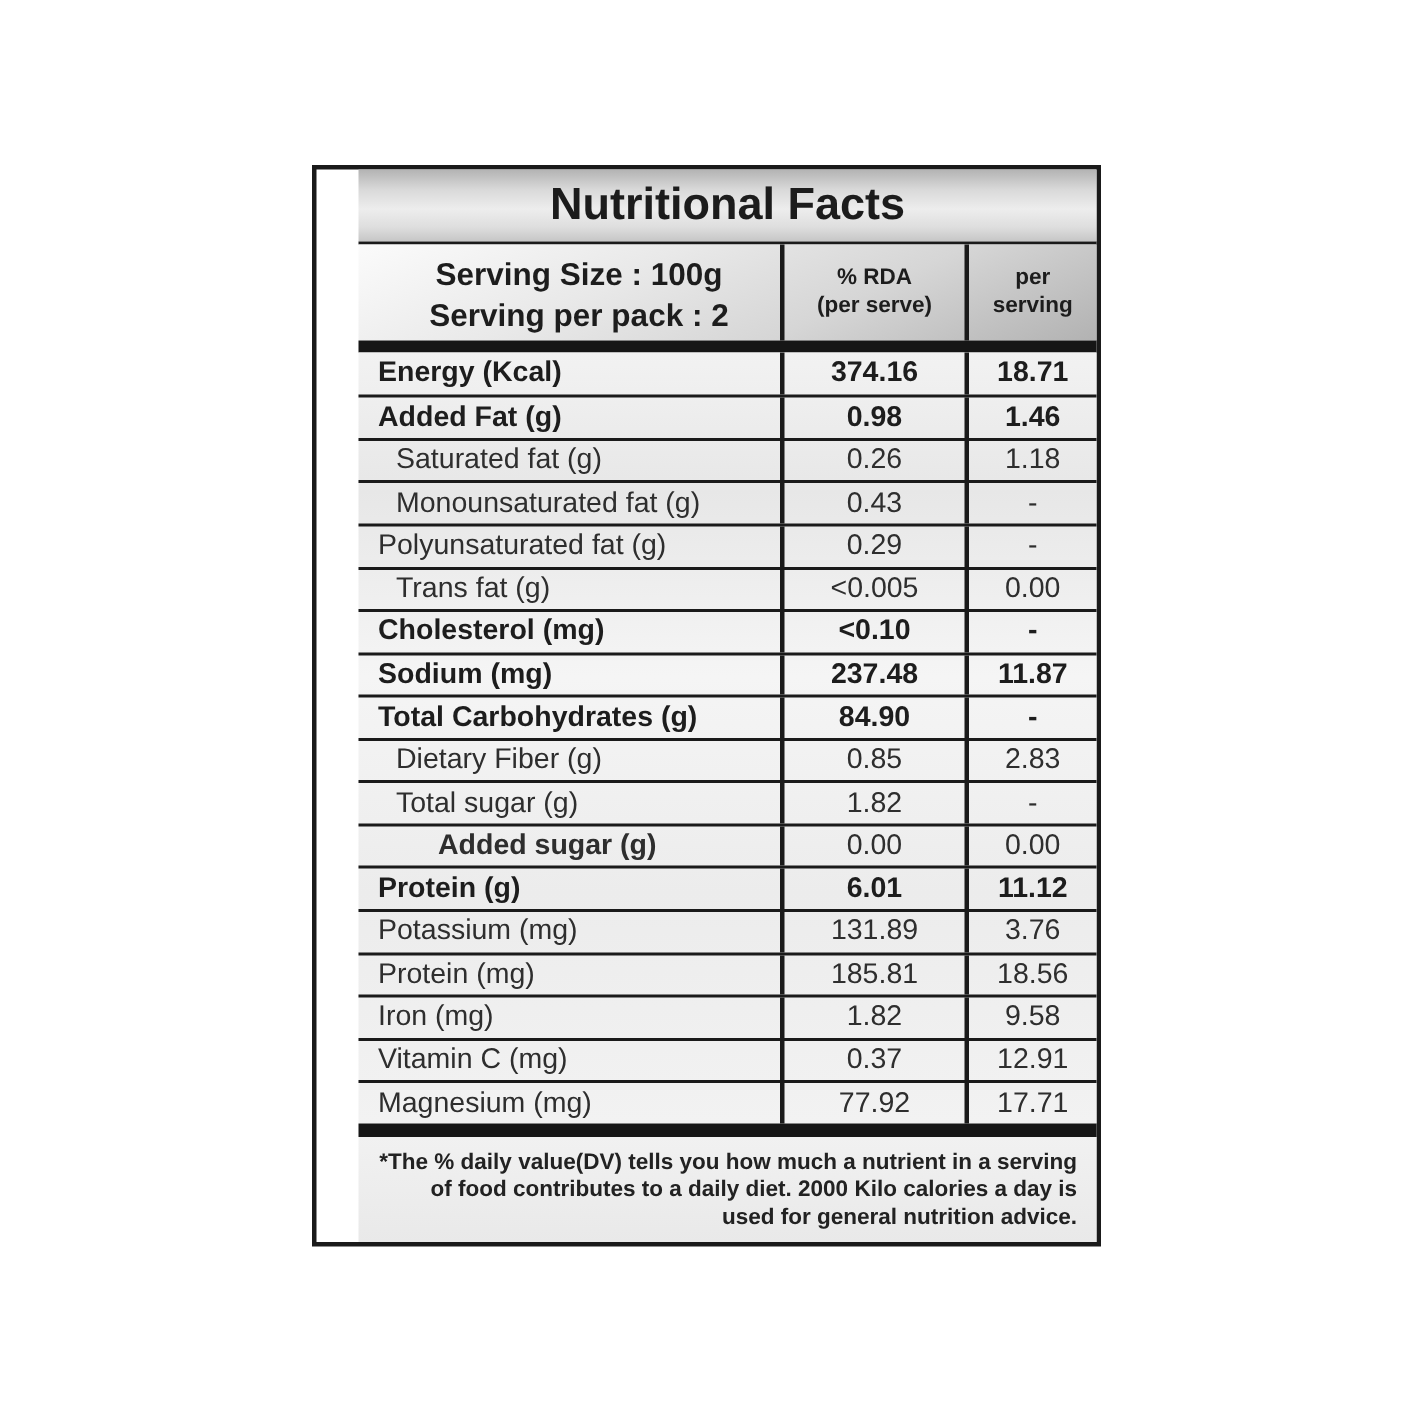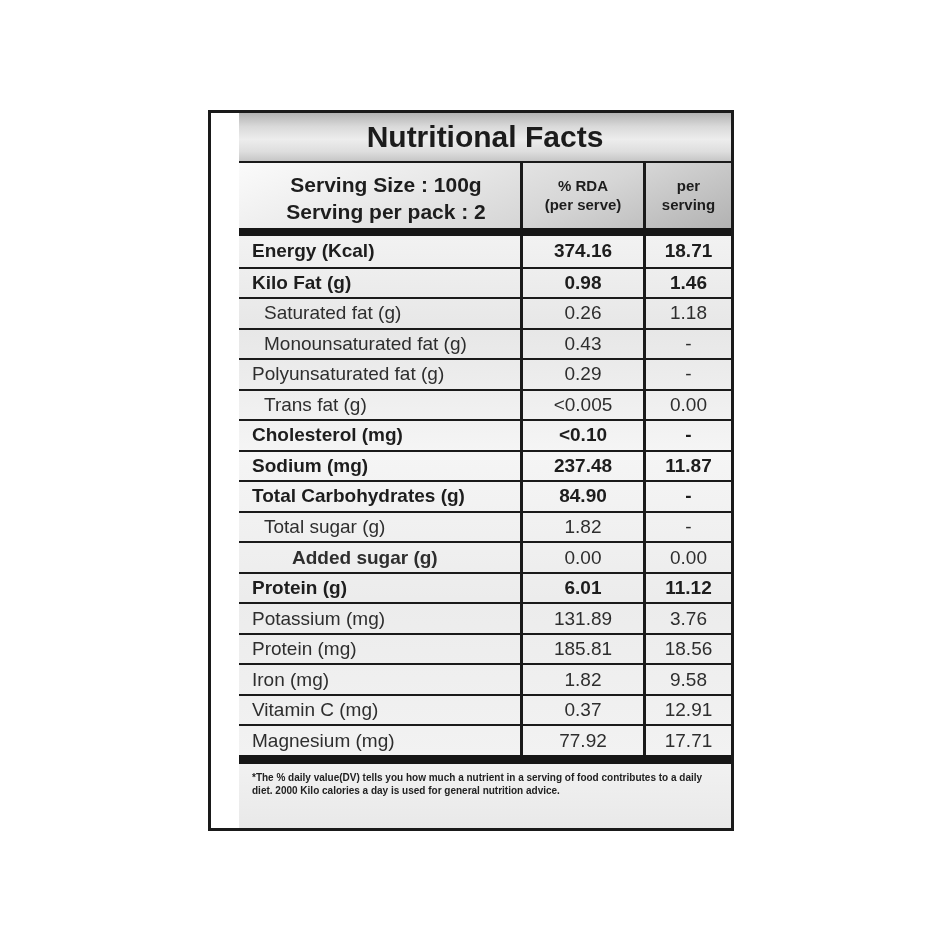--- a/index.html
+++ b/index.html
@@ -124,24 +124,25 @@
   }
   
   .footer-row {
     flex: 1;
     box-sizing: border-box;
     background: linear-gradient(180deg, #f1f1f1 0%, #e9e9e9 100%);
     padding: 8px 13px 6px 13px;
   }
   .footer-row p {
     margin: 0;
-    font-size: 10px;
+    font-size: 15px;
     font-weight: bold;
     color: #222222;
     line-height: 1.25;
+    text-align: right;
   }
 </style>
 </head>
 <body>
 
 <div class="page">
   <div class="label-box">
 
     <div class="title-row">
       <h1>Nutritional Facts</h1>
@@ -164,21 +165,21 @@
 
     <div class="thick-bar bar-top"></div>
 
     <div class="rows-area">
         <div class="row ind0 bold">
           <div class="cell label">Energy (Kcal)</div>
           <div class="cell val">374.16</div>
           <div class="cell val">18.71</div>
         </div>
         <div class="row ind0 bold">
-          <div class="cell label">Kilo Fat (g)</div>
+          <div class="cell label">Added Fat (g)</div>
           <div class="cell val">0.98</div>
           <div class="cell val">1.46</div>
         </div>
         <div class="row ind1">
           <div class="cell label">Saturated fat (g)</div>
           <div class="cell val">0.26</div>
           <div class="cell val">1.18</div>
         </div>
         <div class="row ind1">
           <div class="cell label">Monounsaturated fat (g)</div>
@@ -202,20 +203,25 @@
         </div>
         <div class="row ind0 bold">
           <div class="cell label">Sodium (mg)</div>
           <div class="cell val">237.48</div>
           <div class="cell val">11.87</div>
         </div>
         <div class="row ind0 bold">
           <div class="cell label">Total Carbohydrates (g)</div>
           <div class="cell val">84.90</div>
           <div class="cell val">-</div>
+        </div>
+        <div class="row ind1">
+          <div class="cell label">Dietary Fiber (g)</div>
+          <div class="cell val">0.85</div>
+          <div class="cell val">2.83</div>
         </div>
         <div class="row ind1">
           <div class="cell label">Total sugar (g)</div>
           <div class="cell val">1.82</div>
           <div class="cell val">-</div>
         </div>
         <div class="row ind2">
           <div class="cell label">Added sugar (g)</div>
           <div class="cell val">0.00</div>
           <div class="cell val">0.00</div>

